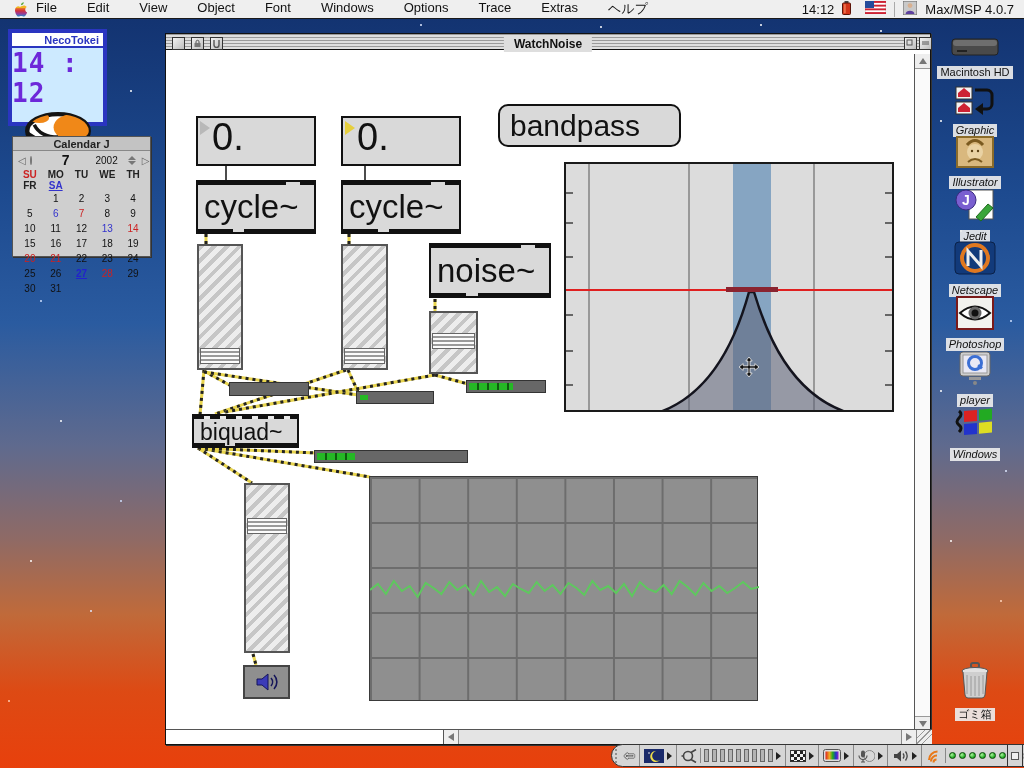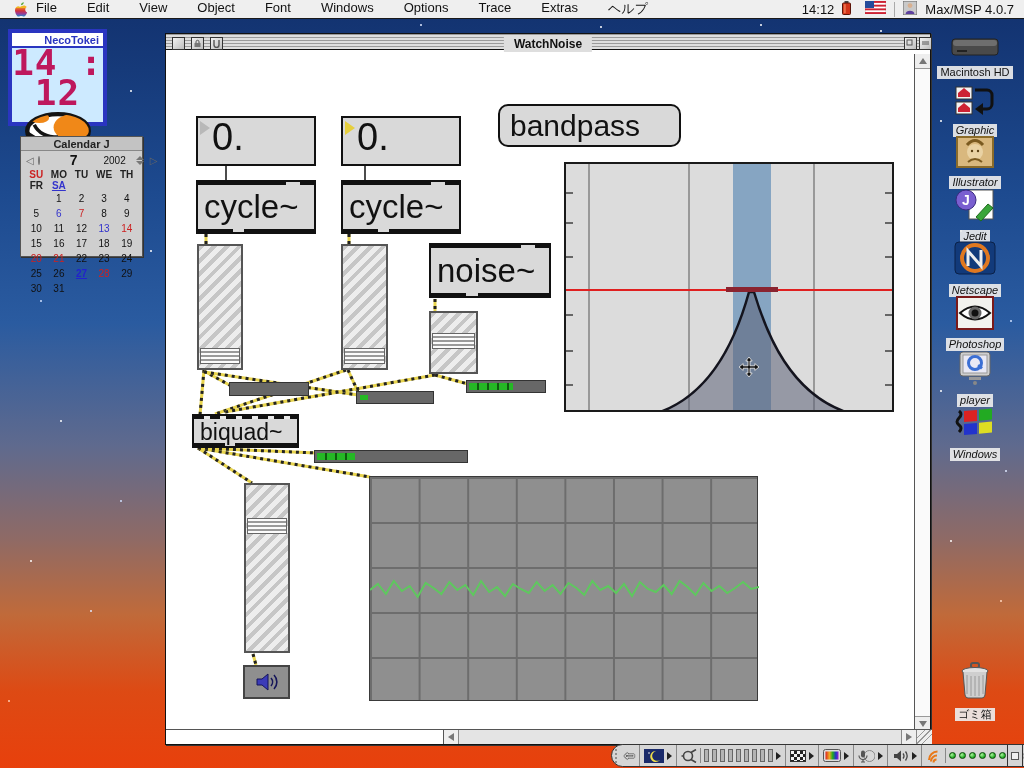--- a/index.html
+++ b/index.html
@@ -19,25 +19,25 @@
 .menu-left{display:flex;gap:30px;margin-left:36px}
 .menu-item{cursor:default;white-space:nowrap}
 .apple{position:absolute;left:14px;top:2px;width:13px;height:15px}
 .menu-right{margin-left:auto;display:flex;align-items:center;gap:8px;margin-right:10px}
 .mb-sep{width:1px;height:15px;background:#aaa}
 
 .neco{position:absolute;left:8px;top:29px;width:99px;height:97px;border:4px solid #2a35c0;
 background:#cdeaff;z-index:50}
 .neco-title{height:15px;background:#fff;color:#2a35c0;font-weight:bold;font-size:11px;
 text-align:right;padding:1px 4px 0 0;border-bottom:2px solid #2a35c0}
-.neco-time{font-size:36px;font-weight:bold;color:#be185d;text-align:center;letter-spacing:1px;
+.neco-time{font-size:26px;font-weight:bold;color:#6d28d9;letter-spacing:1px;
 font-family:"DejaVu Sans Mono",monospace;line-height:30px}
 .neco-cat{display:block;margin:0 auto}
 
-.cal{position:absolute;left:20px;top:136px;width:123px;height:121px;background:#cfcfcf;
+.cal{position:absolute;left:12px;top:136px;width:139px;height:121px;background:#cfcfcf;
 border:1px solid #555;box-shadow:1px 1px 0 #333;z-index:50;font-size:10px}
 .cal-title{height:14px;background:#c3c3c3;border-bottom:1px solid #888;font-weight:bold;
 font-size:11px;text-align:center;color:#222;line-height:14px}
 .cal-nav{height:18px;display:flex;align-items:center;padding:0 5px;gap:4px;color:#555}
 .cal-month{font-size:14px;font-weight:bold;color:#111;margin-left:26px}
 .cal-year{font-size:10px;color:#111;margin-left:22px}
 .cal-circle{width:9px;height:9px;border:1px solid #777;border-radius:50%;background:#ddd}
 .cal-arrow{font-size:10px;color:#666;cursor:default}
 .spin{display:flex;flex-direction:column;margin-left:6px;gap:1px}
 .spin b{width:0;height:0;border-left:4px solid transparent;border-right:4px solid transparent}

